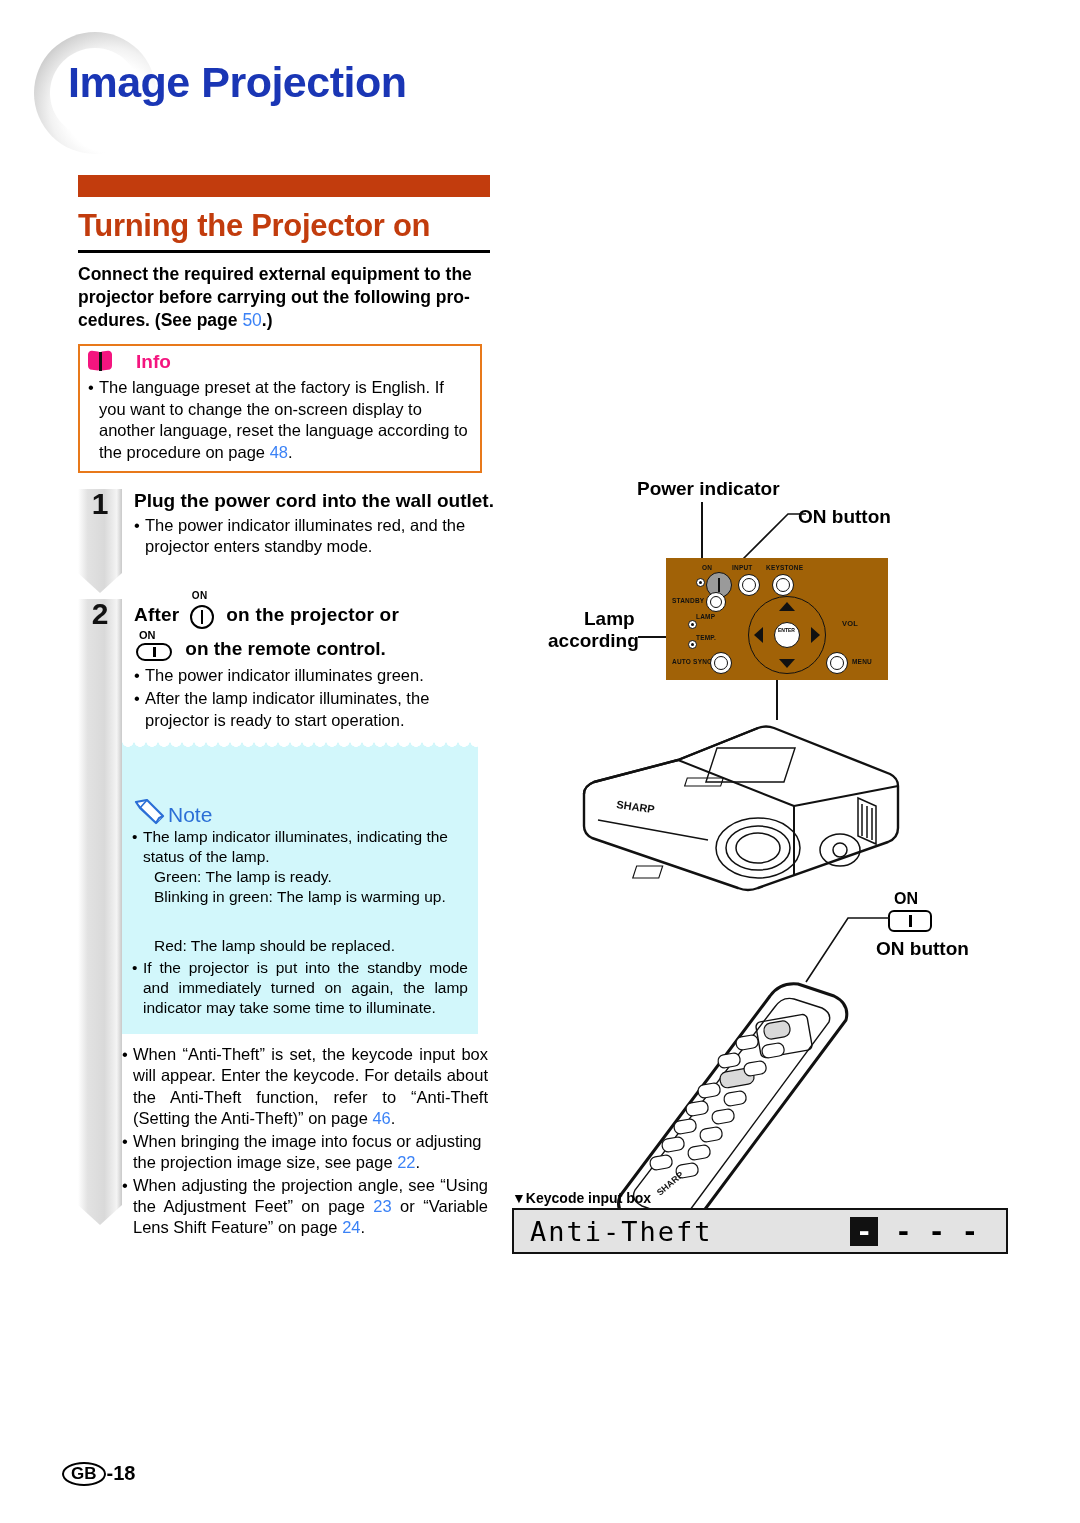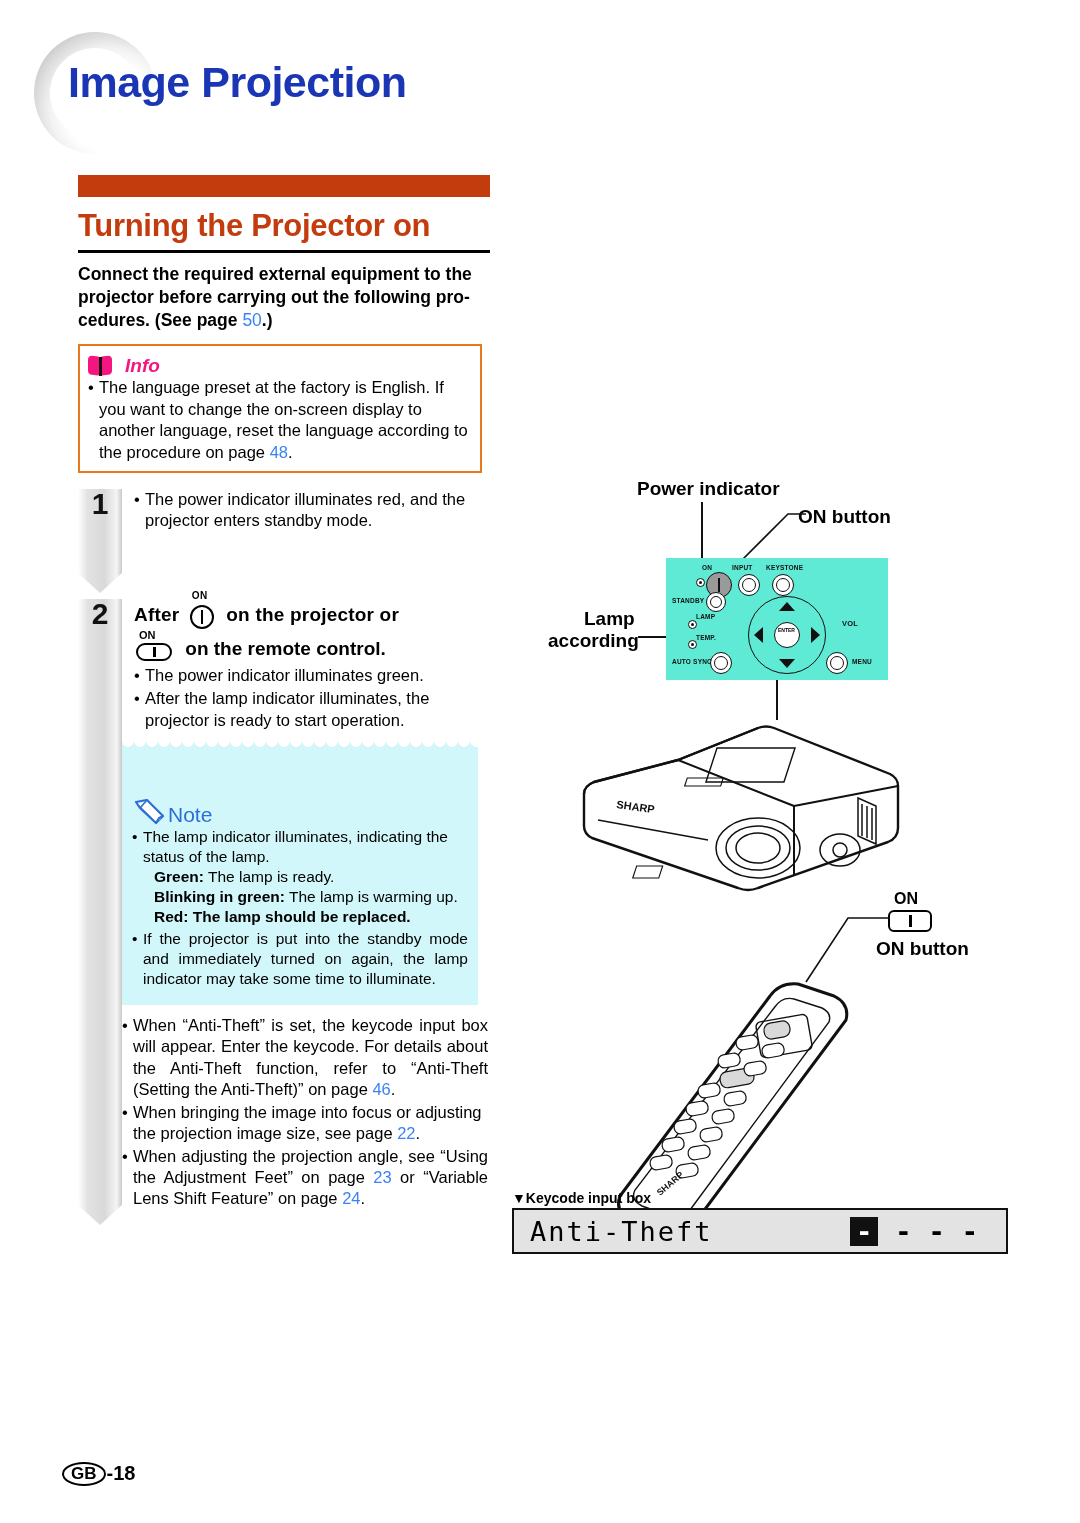--- a/index.html
+++ b/index.html
@@ -34,21 +34,21 @@
 
   .lead{
     font-size:17.5px;font-weight:bold;color:#000;line-height:1.32;margin-top:10px;width:412px;
   }
   .pg{color:#3b82f6;font-weight:normal;}
 
   
   .infobox{
     margin-top:12px;border:2px solid #e8791a;width:404px;padding:5px 6px 8px 8px;box-sizing:border-box;
   }
-  .info-head{display:flex;align-items:flex-end;gap:11px;height:26px;font-style:italic;}
+  .info-head{display:flex;align-items:flex-start;gap:22px;height:26px;}
   .book-icon{width:26px;height:21px;position:relative;flex:none;}
   .book-icon .pg1,.book-icon .pg2{
     position:absolute;top:0;width:11px;height:19px;background:#f4157f;
   }
   .book-icon .pg1{left:0;border-radius:4px 1px 1px 4px;transform:skewY(5deg);}
   .book-icon .pg2{left:13px;border-radius:1px 4px 4px 1px;transform:skewY(-5deg);}
   .book-icon .spine{position:absolute;left:11px;top:1px;width:3px;height:19px;background:#111;}
   .info-label{font-size:19px;font-weight:bold;color:#f4157f;}
   .bul{display:flex;font-size:16.5px;line-height:1.3;color:#000;}
   .bul .dot{flex:none;width:11px;}
@@ -93,33 +93,33 @@
     position:absolute;left:0;top:0;width:100%;height:11px;
     background-image:radial-gradient(circle at 6px 0px,#ffffff 5.6px,rgba(255,255,255,0) 6px);
     background-size:12px 11px;background-repeat:repeat-x;
   }
   .note-head{display:flex;align-items:flex-end;gap:2px;margin-bottom:2px;margin-top:32px;}
   .pencil{width:34px;height:26px;position:relative;flex:none;}
   .note-label{font-size:21px;color:#2b6fd6;line-height:1;}
   .note-bul{display:flex;font-size:15.5px;line-height:1.28;color:#000;}
   .note-bul .dot{flex:none;width:11px;}
   .note-sub{font-size:15.5px;line-height:1.3;margin-left:22px;}
-  .b{font-weight:bold;}
+  .b{font-weight:normal;margin-top:29px;}
 
   
   .tail{margin-left:44px;margin-top:10px;width:366px;}
   .tail .bl{display:flex;font-size:16.5px;line-height:1.3;color:#000;margin-bottom:1px;}
   .tail .bl .dot{flex:none;width:11px;}
   .just{text-align:justify;}
 
   
   .rcol{position:absolute;left:498px;top:478px;width:540px;}
   .callout{position:absolute;font-size:19px;font-weight:bold;color:#000;white-space:nowrap;}
   .panel{
-    position:absolute;left:168px;top:80px;width:222px;height:122px;background:#5eead4;
+    position:absolute;left:168px;top:80px;width:222px;height:122px;background:#a16207;
   }
   .ptxt{position:absolute;font-size:6.5px;font-weight:bold;color:#111;letter-spacing:.2px;white-space:nowrap;}
   .pbtn{position:absolute;border:1.6px solid #111;border-radius:50%;box-sizing:border-box;background:#fff;}
   .pbtn .inr{position:absolute;border:1.3px solid #111;border-radius:50%;box-sizing:border-box;inset:3px;}
   .pled{position:absolute;width:9px;height:9px;border:1.4px solid #111;border-radius:50%;box-sizing:border-box;background:#fff;}
   .pled::after{content:"";position:absolute;inset:2px;border-radius:50%;background:#111;}
   .onbtn{
     position:absolute;width:26px;height:26px;border-radius:50%;background:#9a9a9a;border:1.6px solid #111;box-sizing:border-box;
   }
   .onbtn .bar{position:absolute;left:11px;top:5px;width:2.4px;height:14px;background:#111;}
@@ -180,20 +180,21 @@
       <div class="bul">
         <span class="dot">•</span>
         <span class="tx"><span>The language preset at the factory is English. If you want to change the on-screen display to another language, reset the language according to the procedure on page </span><span class="pg">48</span><span>.</span></span>
       </div>
     </div>
 
     <div class="step" style="margin-top:16px;height:100px;">
       <div class="ribbon" style="height:84px;"></div>
       <div class="stepnum">1</div>
       <div class="step-body">
+        <div class="step-head">Plug the power cord into the wall outlet.</div>
         <div class="step-bul">
           <span class="dot">•</span>
           <span>The power indicator illuminates red, and the projector enters standby mode.</span>
         </div>
       </div>
     </div>
 
     <div class="step" style="margin-top:10px;">
       <div class="ribbon" style="height:606px;"></div>
       <div class="stepnum">2</div>

